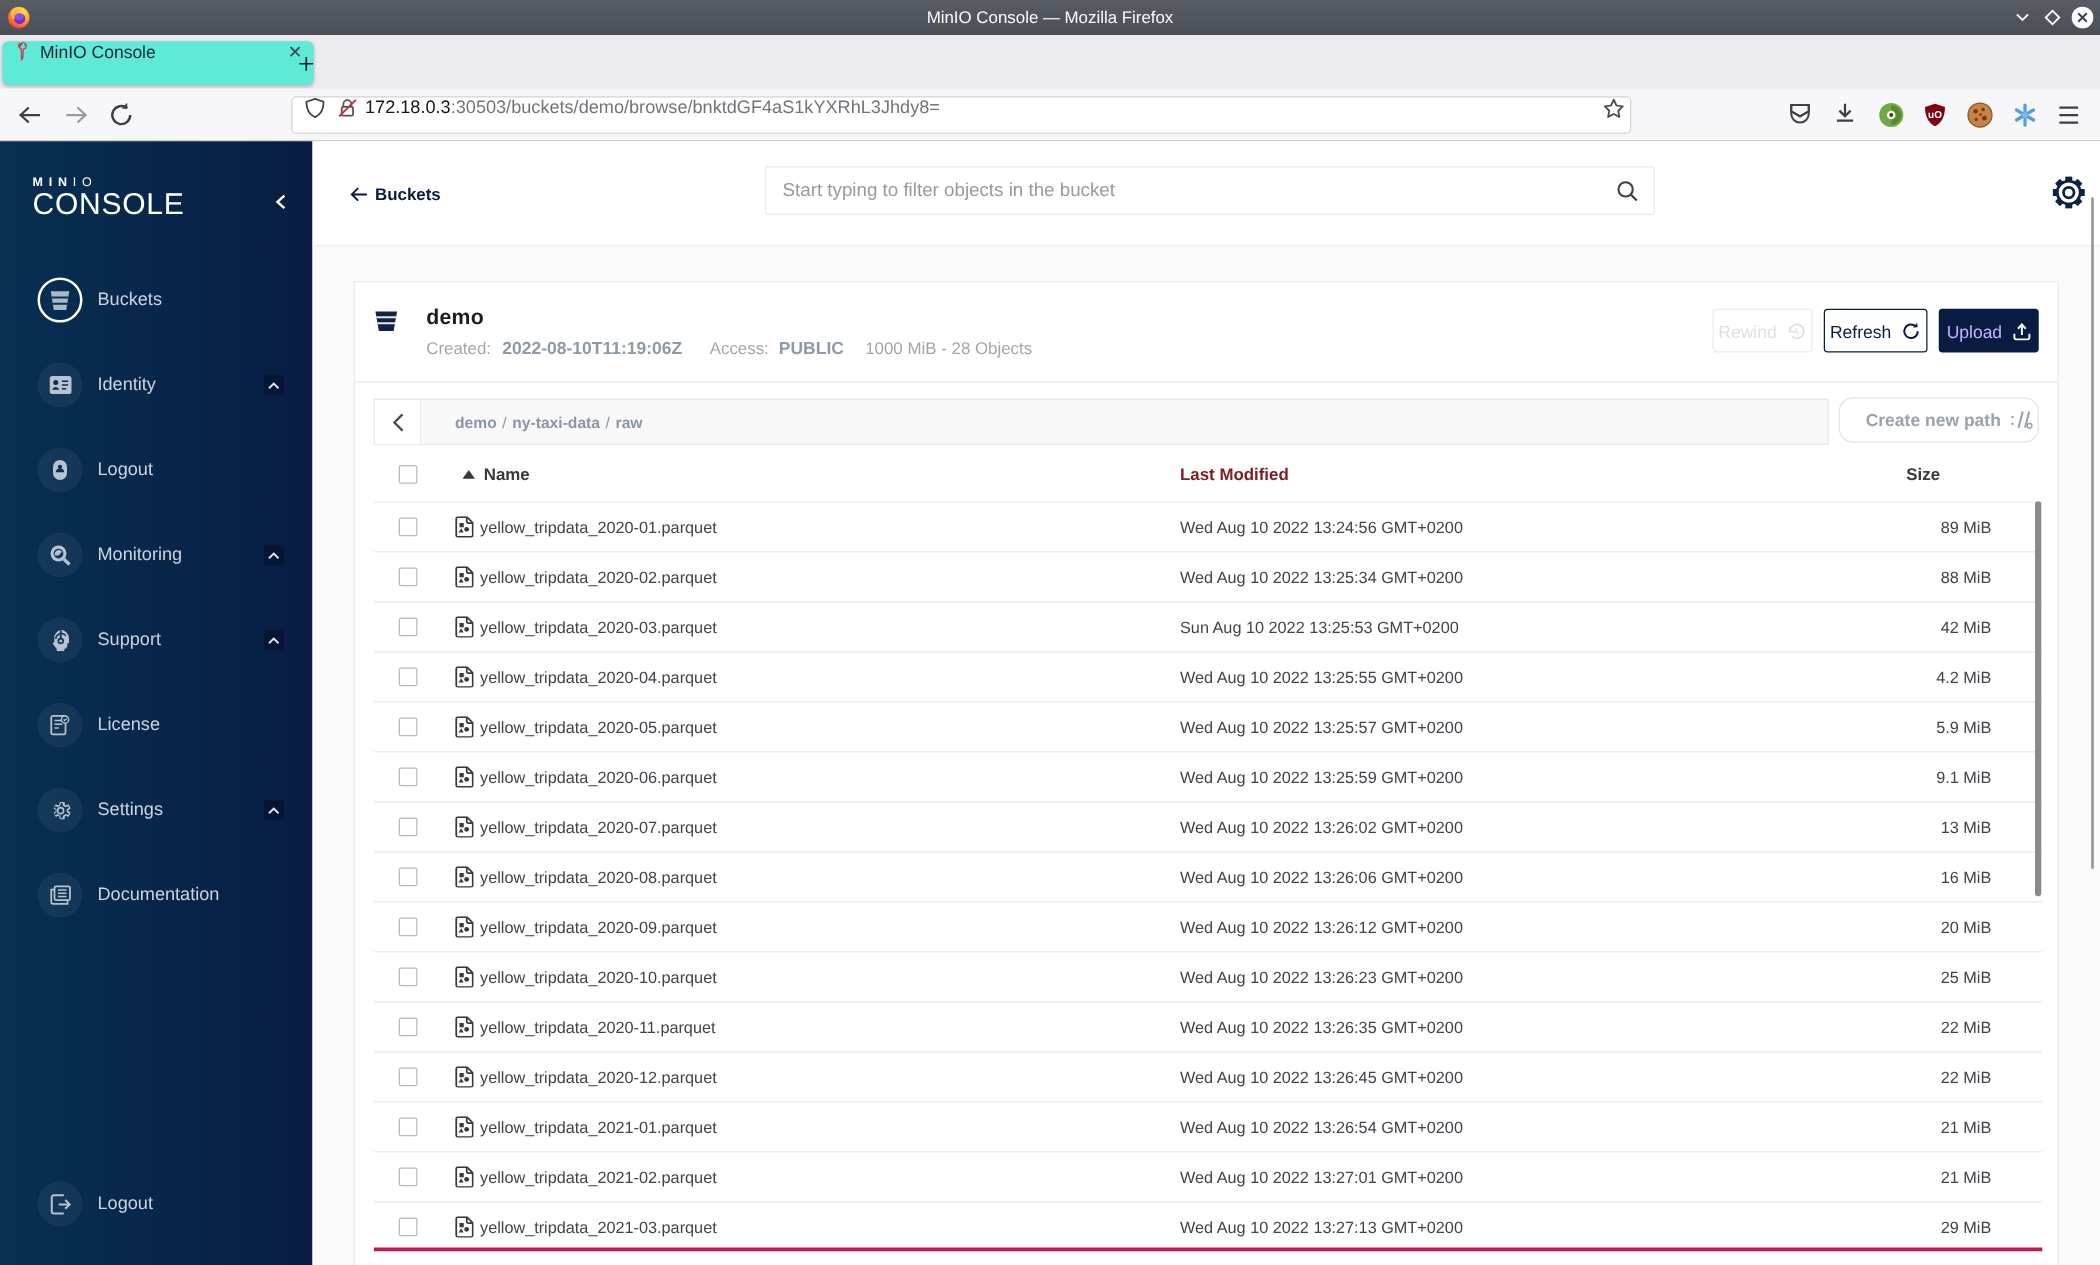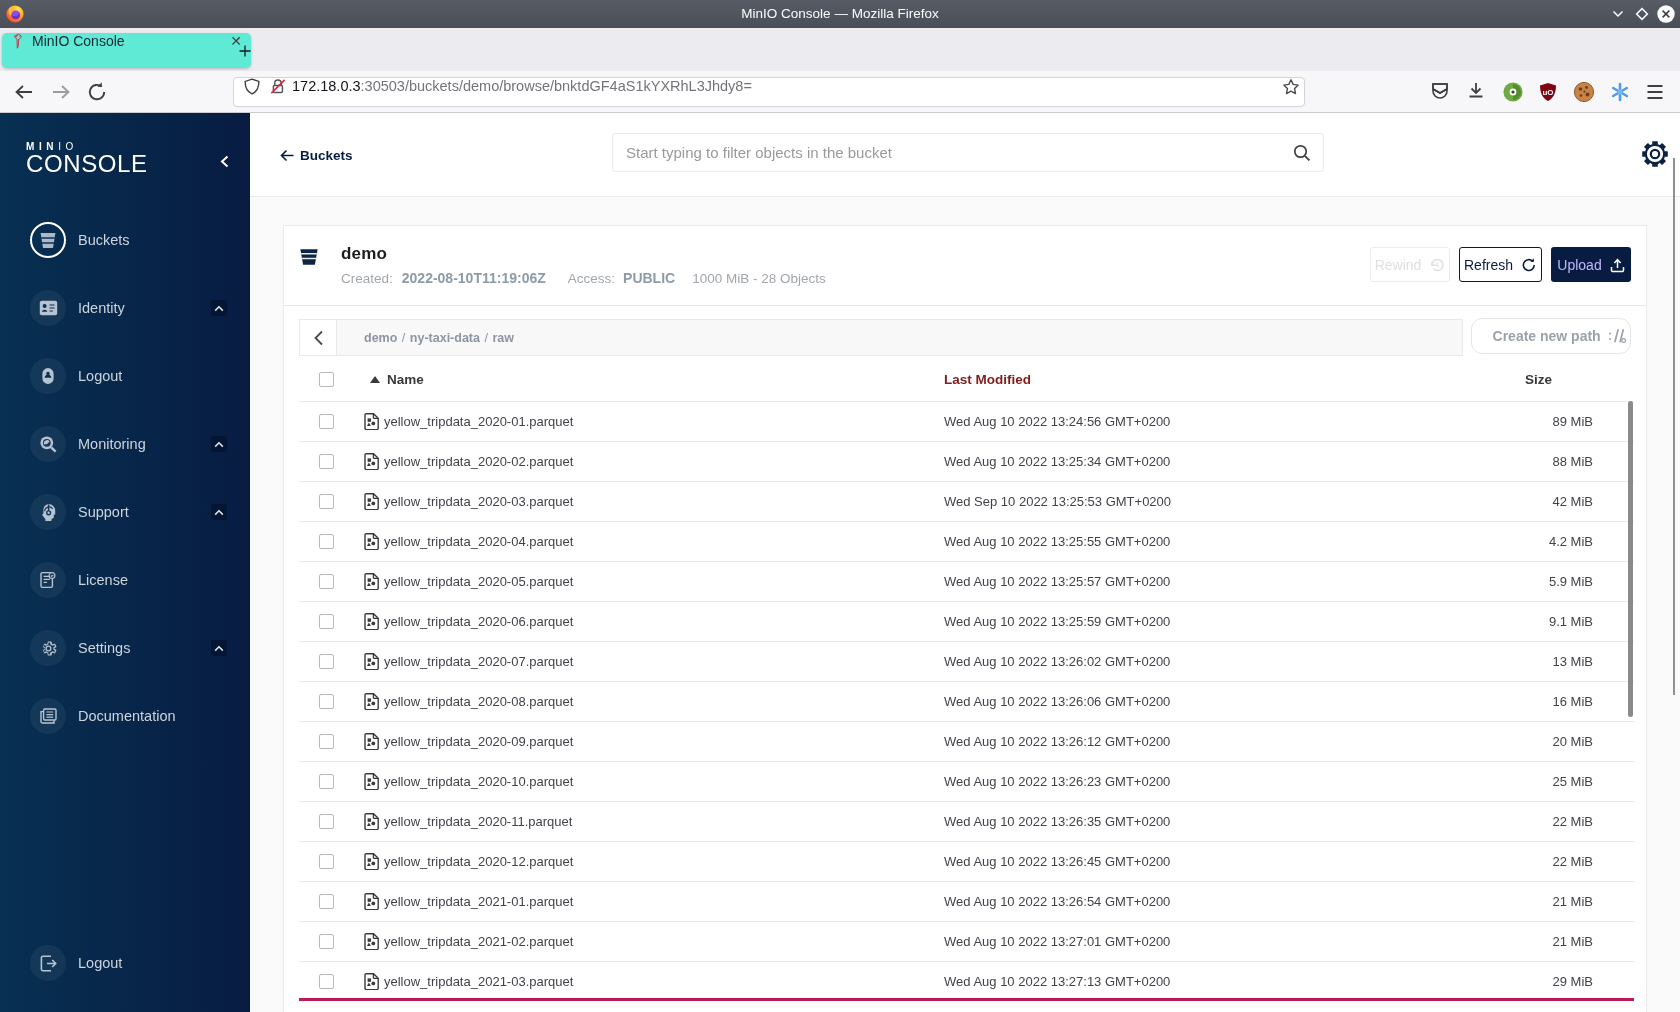--- a/index.html
+++ b/index.html
@@ -420,21 +420,21 @@
 <div class="trow">
               <span class="cb"></span>
               <svg class="fic" width="15" height="17" viewBox="0 0 15 17">
                 <path d="M2.4 0.7 h7.2 l4.6 4.6 v9.9 a1.4 1.4 0 0 1 -1.4 1.4 h-10.4 a1.4 1.4 0 0 1 -1.4 -1.4 v-13.1 a1.4 1.4 0 0 1 1.4 -1.4 z" fill="none" stroke="#3a3a3a" stroke-width="1.4"></path>
                 <path d="M9.4 0.8 v3.6 a1 1 0 0 0 1 1 h3.6" fill="none" stroke="#3a3a3a" stroke-width="1.4"></path>
                 <rect x="3.6" y="5.4" width="3.4" height="3.4" fill="#3a3a3a"></rect>
                 <circle cx="9.3" cy="10.4" r="1.9" fill="#3a3a3a"></circle>
                 <path d="M4.9 9.6 l2 3.4 h-4 z" fill="#3a3a3a"></path>
               </svg>
               <span class="fname">yellow_tripdata_2020-03.parquet</span>
-              <span class="fdate">Wed Sep 10 2022 13:25:53 GMT+0200</span>
+              <span class="fdate">Sun Aug 10 2022 13:25:53 GMT+0200</span>
               <span class="fsize">42 MiB</span>
             </div>
 <div class="trow">
               <span class="cb"></span>
               <svg class="fic" width="15" height="17" viewBox="0 0 15 17">
                 <path d="M2.4 0.7 h7.2 l4.6 4.6 v9.9 a1.4 1.4 0 0 1 -1.4 1.4 h-10.4 a1.4 1.4 0 0 1 -1.4 -1.4 v-13.1 a1.4 1.4 0 0 1 1.4 -1.4 z" fill="none" stroke="#3a3a3a" stroke-width="1.4"></path>
                 <path d="M9.4 0.8 v3.6 a1 1 0 0 0 1 1 h3.6" fill="none" stroke="#3a3a3a" stroke-width="1.4"></path>
                 <rect x="3.6" y="5.4" width="3.4" height="3.4" fill="#3a3a3a"></rect>
                 <circle cx="9.3" cy="10.4" r="1.9" fill="#3a3a3a"></circle>
                 <path d="M4.9 9.6 l2 3.4 h-4 z" fill="#3a3a3a"></path>

